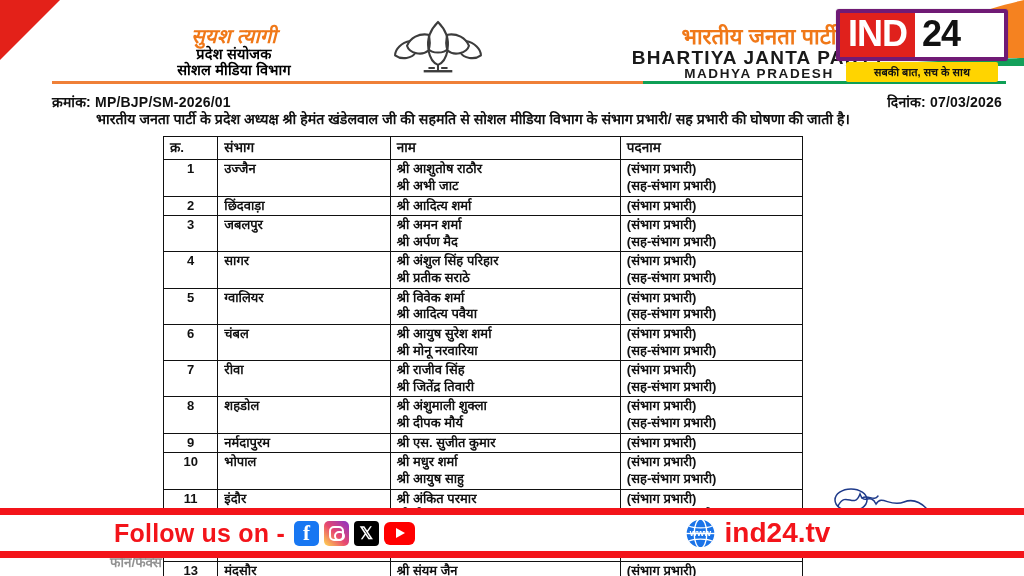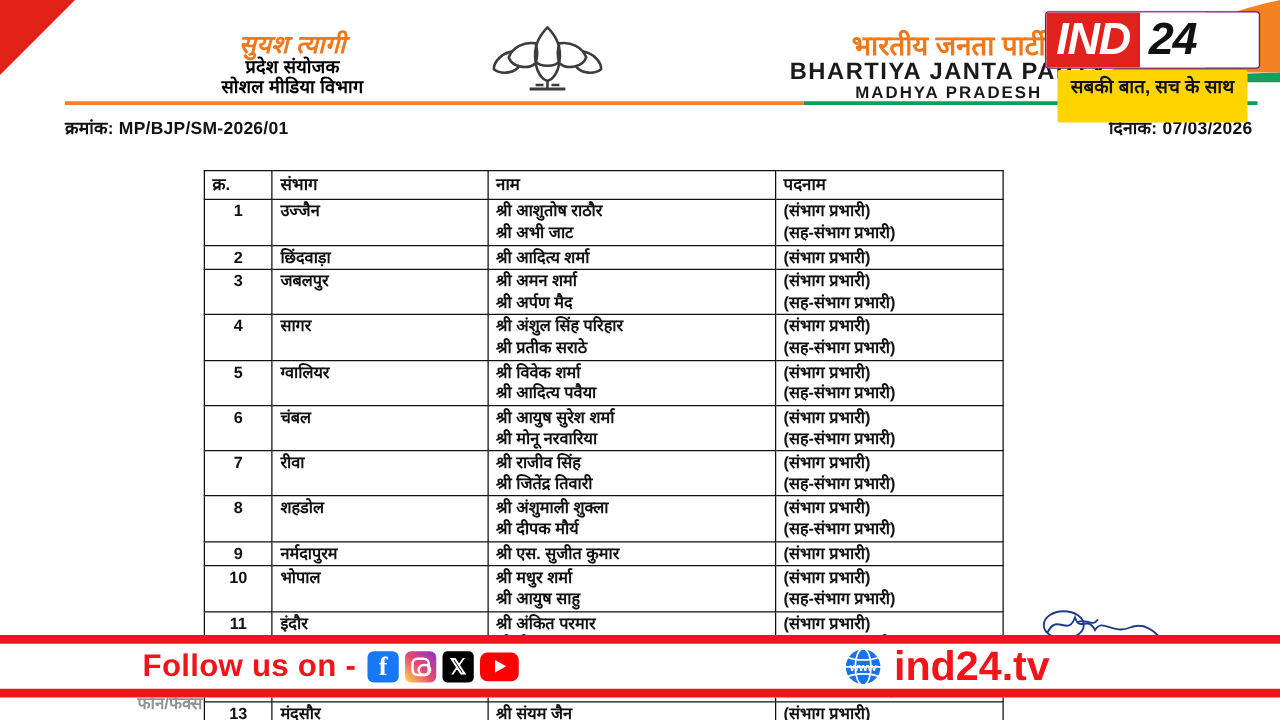--- a/index.html
+++ b/index.html
@@ -99,25 +99,24 @@
 
   
   .ind24 {
     position: absolute; right: 16px; top: 9px;
     z-index: 8;
     width: 172px;
   }
   .ind24-top {
     display: flex;
     background: #ffffff;
-    border: 1px solid #701a75;
+    border: 4px solid #701a75;
     border-radius: 3px;
     overflow: hidden;
     box-shadow: 0 0 0 1px rgba(0,0,0,.05);
-    font-style: italic;
   }
   .ind-box {
     background: #e0211c;
     color: #ffffff;
     font-size: 36px;
     font-weight: bold;
     line-height: 1;
     padding: 3px 8px 5px 8px;
     letter-spacing: -1px;
     font-family: "Liberation Sans", sans-serif;
@@ -127,24 +126,24 @@
     color: #111111;
     font-size: 36px;
     font-weight: bold;
     line-height: 1;
     padding: 3px 7px 5px 7px;
     letter-spacing: -1px;
   }
   .ind24-tag {
     background: #ffd400;
     color: #111111;
-    font-size: 15px;
+    font-size: 11px;
     font-weight: bold;
     text-align: center;
-    padding: 2px 4px 20px 4px;
+    padding: 2px 4px 3px 4px;
     margin: 1px 10px 0 10px;
     border-radius: 2px;
     white-space: nowrap;
   }
 
   
   .tri-rule {
     position: absolute; left: 52px; right: 18px; top: 81px;
     height: 3px;
     display: flex;
@@ -280,21 +279,21 @@
   }
   .footer-right {
     flex: 1;
     display: flex; align-items: center; justify-content: center;
     gap: 9px;
     padding-right: 20px;
   }
   .globe { width: 31px; height: 31px; }
   .site-text {
     color: #f3141a;
-    font-size: 33px;
+    font-size: 28px;
     font-weight: bold;
   }
 </style>
 </head>
 <body>
 
 <div id="screen">
 
   <div class="tr-band">
     <svg viewBox="0 0 330 66" preserveAspectRatio="none">
@@ -348,20 +347,21 @@
   <div class="tri-rule">
     <div class="sa"></div>
     <div class="sg"></div>
   </div>
 
   <div class="meta-row">
     <div class="meta-num">क्रमांक: MP/BJP/SM-2026/01</div>
     <div class="meta-date">दिनांक: 07/03/2026</div>
   </div>
 
+  <div class="body-para">भारतीय जनता पार्टी के प्रदेश अध्यक्ष श्री हेमंत खंडेलवाल जी की सहमति से सोशल मीडिया विभाग के संभाग प्रभारी/ सह प्रभारी की घोषणा की जाती है।</div>
 
   <div class="tbl-wrap">
     <table class="anno">
       <colgroup>
         <col class="c-sr">
           <col class="c-div">
           <col class="c-nam">
           <col class="c-des">
       </colgroup>
       <thead>

